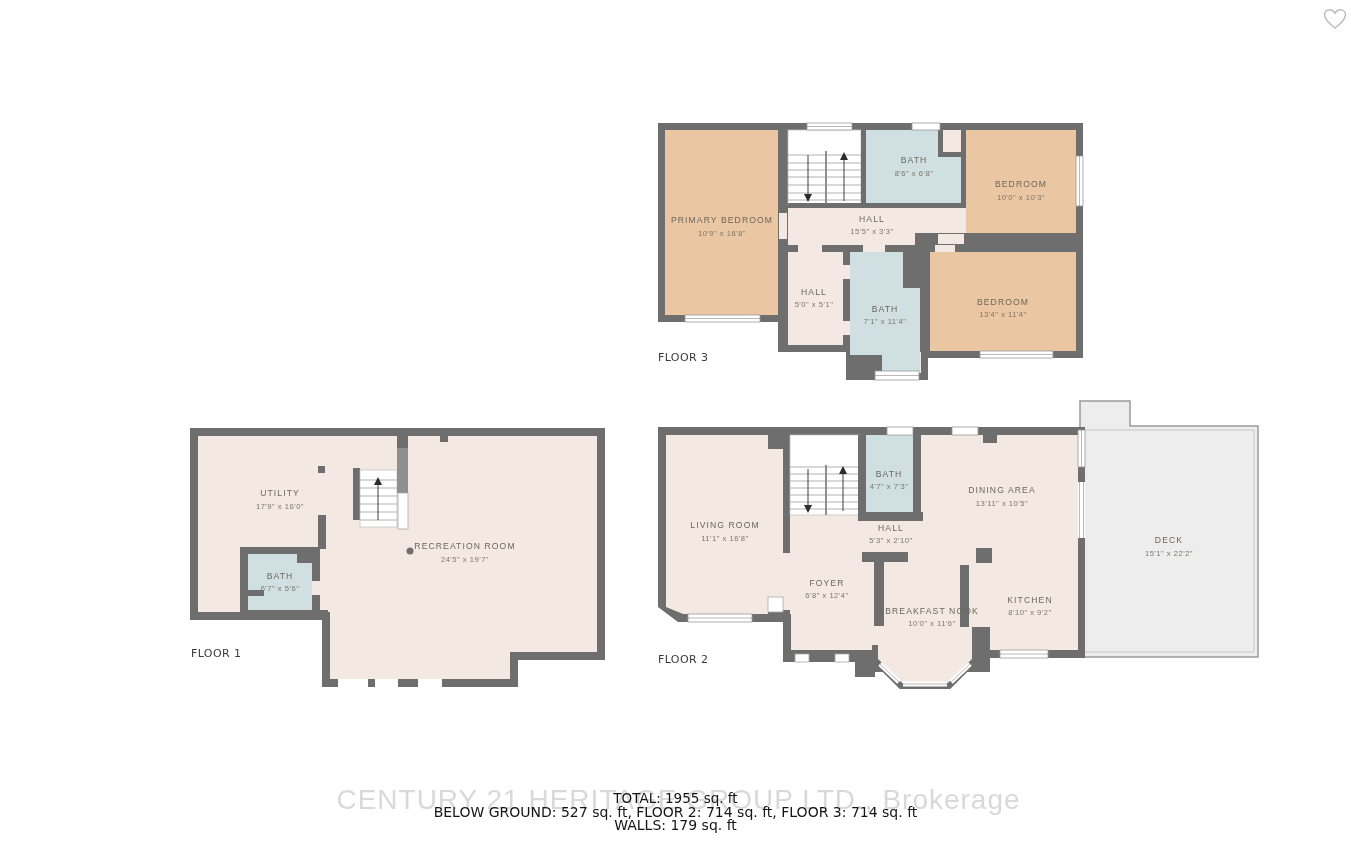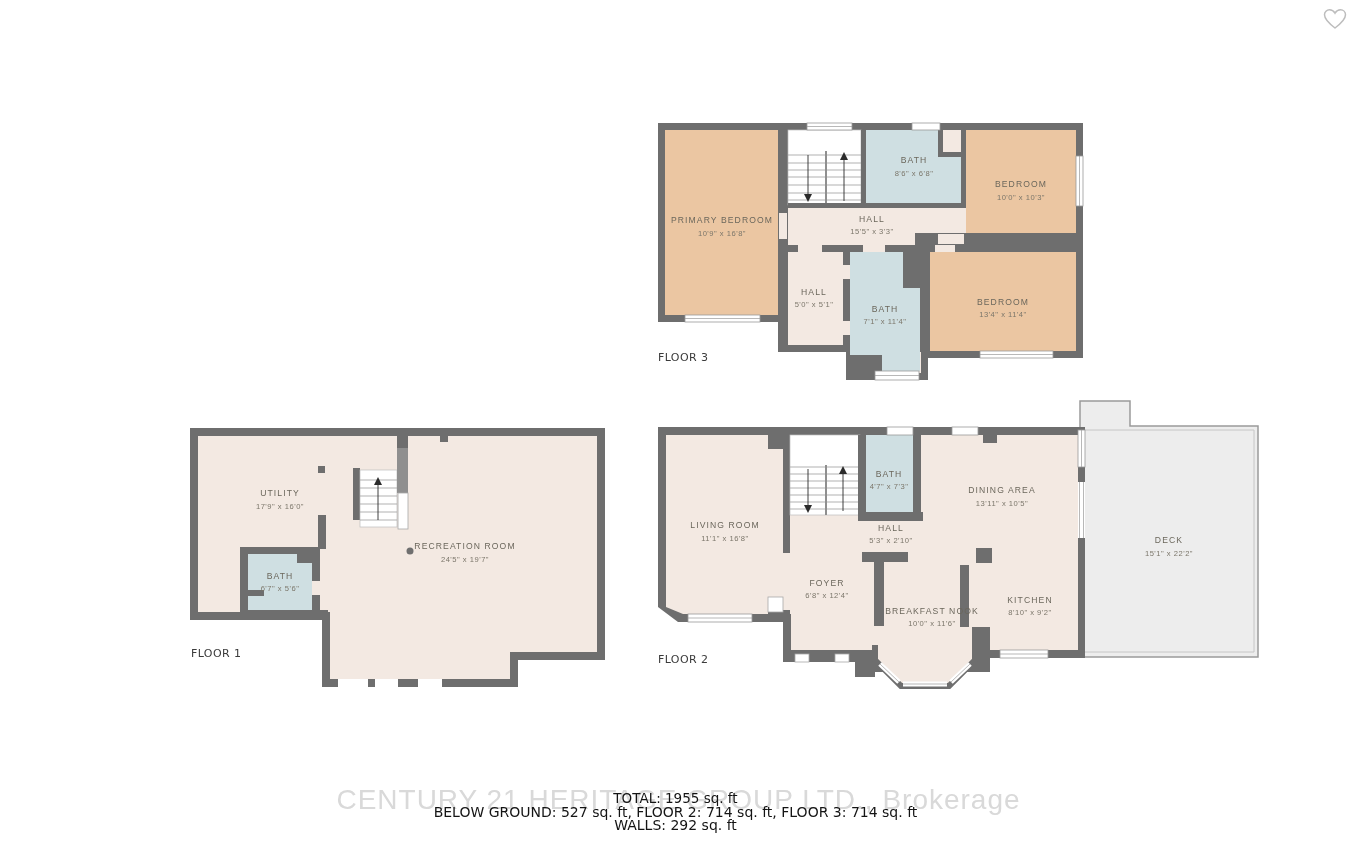--- a/index.html
+++ b/index.html
@@ -246,16 +246,16 @@
     <text class="rdim" x="282" y="231">10'0" x 11'6"</text>
     <text class="rname" x="380" y="208">KITCHEN</text>
     <text class="rdim" x="380" y="220">8'10" x 9'2"</text>
     <text class="flabel" x="8" y="268">FLOOR 2</text>
   </svg>
 
   <div id="watermark">CENTURY 21 HERITAGE GROUP LTD., Brokerage</div>
   <div id="summary">
     <div class="total">TOTAL: 1955 sq. ft</div>
     <div class="sline">BELOW GROUND: 527 sq. ft, FLOOR 2: 714 sq. ft, FLOOR 3: 714 sq. ft</div>
-    <div class="sline">WALLS: 292 sq. ft</div>
+    <div class="sline">WALLS: 179 sq. ft</div>
   </div>
 
 </div>
 
 </body></html>

